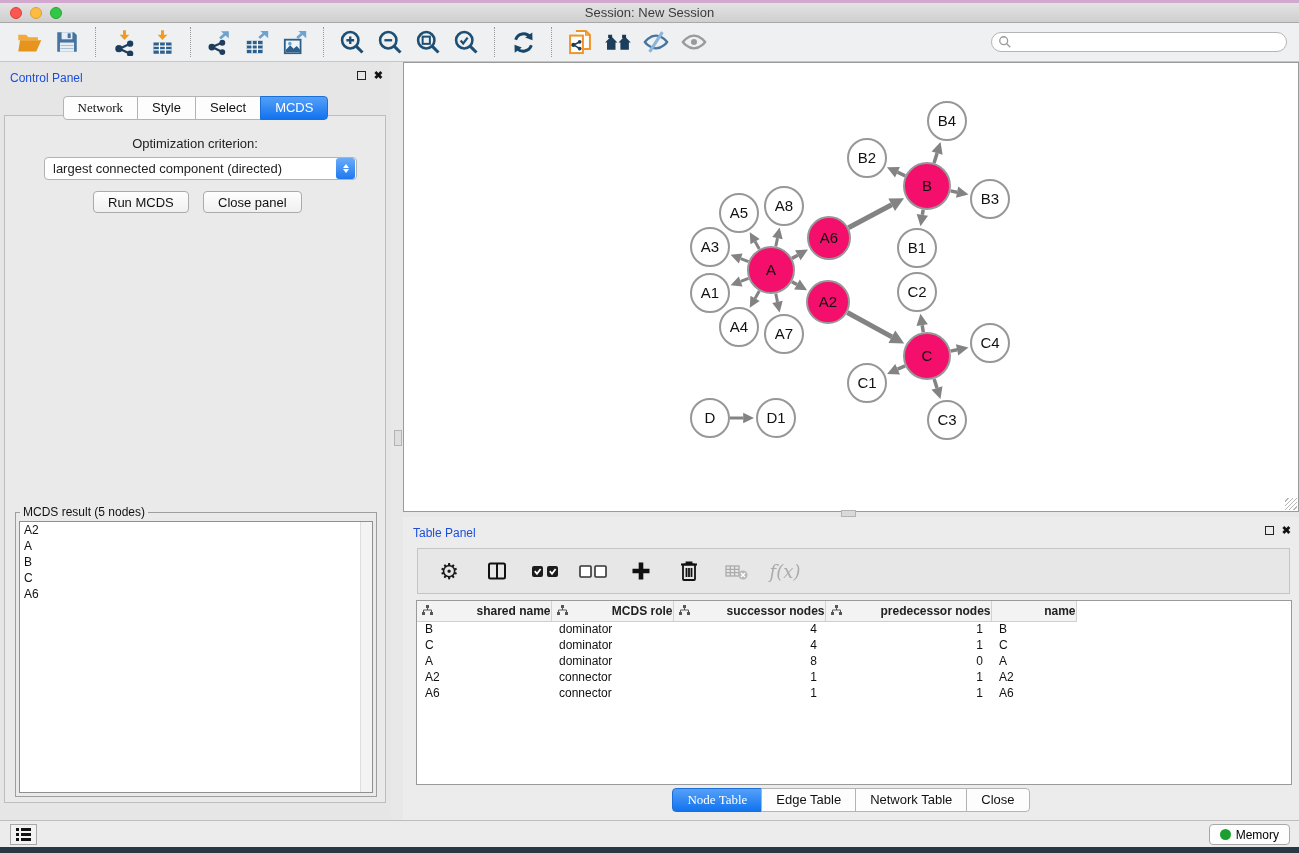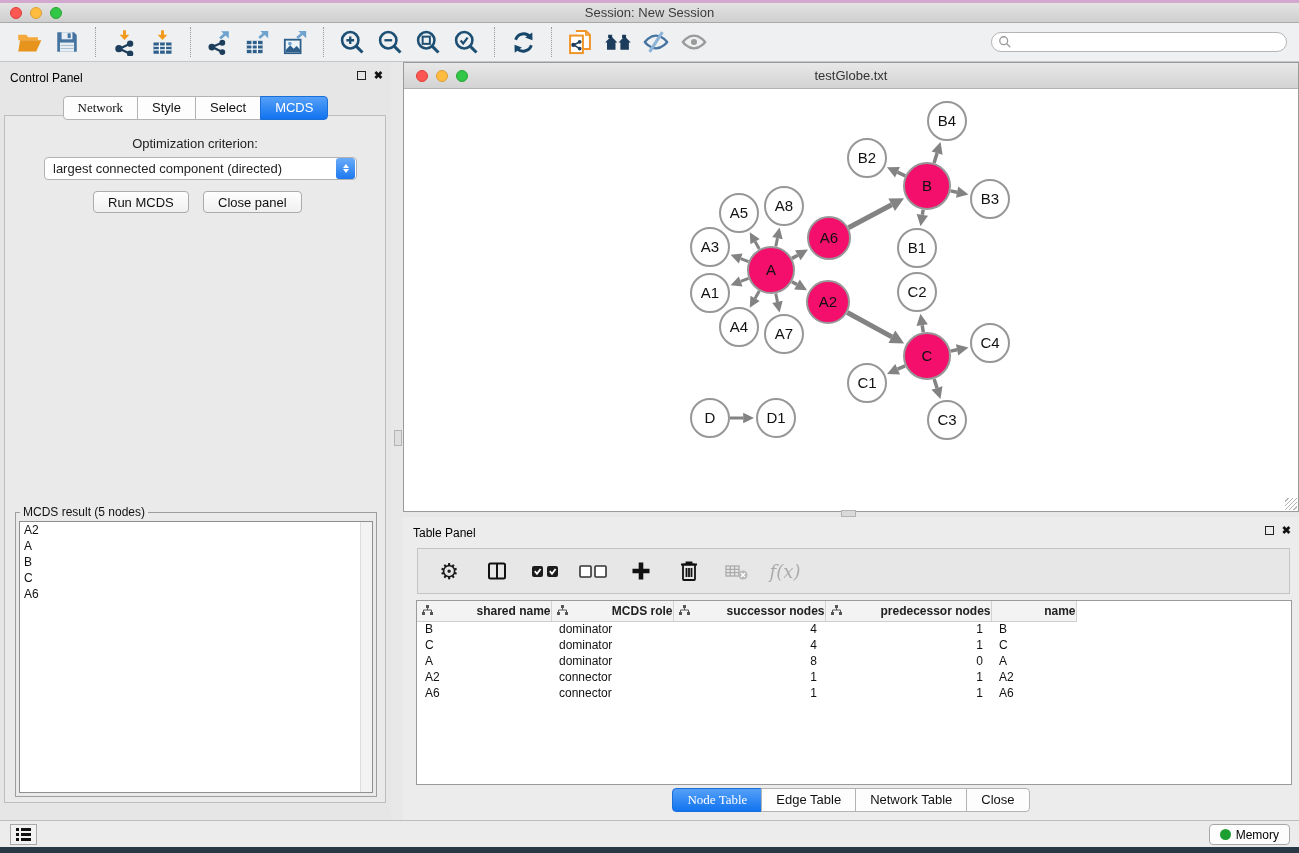--- a/index.html
+++ b/index.html
@@ -19,21 +19,21 @@
 
   
   #toolbar { top:23px; left:0; width:100%; height:39px; background:#eef0f1; border-bottom:1px solid #c6c6c6; display:flex; align-items:center; padding:0 10px; }
   .tb-btn { width:32px; height:32px; display:flex; align-items:center; justify-content:center; margin:0 3px; }
   .tb-sep { height:30px; border-left:1px dotted #9a9a9a; margin:0 9px; }
   #search-box { margin-left:auto; margin-right:2px; width:296px; height:20px; background:#fff; border:1px solid #b5b5b5; border-radius:10px; display:flex; align-items:center; padding-left:6px; }
   #search-box input { border:none; outline:none; flex:1; font-size:12px; background:transparent; font-family:"Liberation Sans",sans-serif; }
 
   
   #control-panel { left:0; top:62px; width:391px; height:758px; background:#e6e6e6; }
-  .panel-title { position:absolute; left:10px; top:9px; font-size:12px; color:#000000; }
+  .panel-title { position:absolute; left:10px; top:9px; font-size:12px; color:#1d4ed8; }
   .win-btns { position:absolute; right:8px; top:8px; display:flex; gap:8px; align-items:center; }
   .float-btn { width:9px; height:9px; border:1.4px solid #222; display:inline-block; }
   .close-btn { font-size:11px; font-weight:bold; color:#111; line-height:11px; }
   #cp-tabs { position:absolute; left:0; right:0; top:34px; display:flex; justify-content:center; z-index:2; }
   .seg { border:1px solid #b3b3b3; background:#fdfdfd; padding:3px 14px; font-size:13px; margin-left:-1px; color:#111; }
   .seg:first-child { border-radius:4px 0 0 4px; margin-left:0;font-family:Liberation Serif, serif; }
   .seg:last-child { border-radius:0 4px 4px 0; }
   .seg-active { background:linear-gradient(#55a0f8,#1173ef); border-color:#1a6fd8; color:#fff; }
   #cp-body { position:absolute; left:4px; right:5px; top:53px; bottom:17px; background:#eaeaea; border:1px solid #bdbdbd; }
   #opt-label { position:absolute; left:0; right:0; top:20px; text-align:center; font-size:13px; }
@@ -275,28 +275,20 @@
   </div>
   <div id="cp-tabs">
       <div class="seg">Network</div>
       <div class="seg">Style</div>
       <div class="seg">Select</div>
       <div class="seg seg-active">MCDS</div>
     </div>
 </div>
 
 <div id="network-window" class="abs">
-  <div id="nw-titlebar">
-    <div class="lights">
-      <span class="light red"></span>
-      <span class="light yellow"></span>
-      <span class="light green"></span>
-    </div>
-    <div class="title">testGlobe.txt</div>
-  </div>
   <svg id="net-svg" class="abs" style="left:0;top:26px" width="894" height="422" viewBox="0 0 894 422">
       <g>
         <line x1="344.543265126549" y1="189.46729347687497" x2="336.6908709937164" y2="192.42803224827088" stroke="#838383" stroke-width="3"></line>
         <polygon points="326.5853403006634,196.23831431286462 334.8210103509065,187.46883663038378 338.56073163652627,197.38722786615799" fill="#838383"></polygon>
       </g>
       <g>
         <line x1="344.543265126549" y1="172.53270652312503" x2="336.6908709937164" y2="169.57196775172912" stroke="#838383" stroke-width="3"></line>
         <polygon points="326.5853403006634,165.76168568713538 338.56073163652627,164.61277213384201 334.8210103509065,174.53116336961622" fill="#838383"></polygon>
       </g>
       <g>

